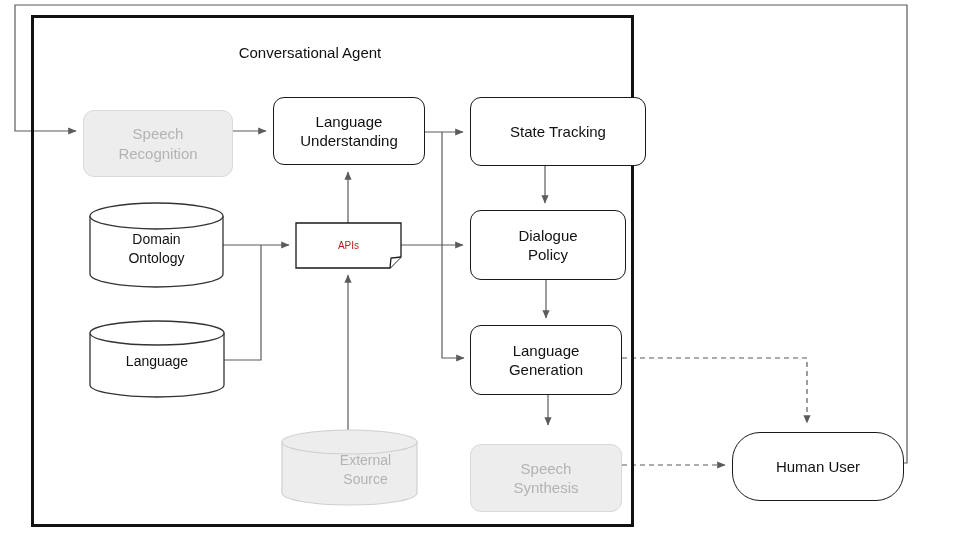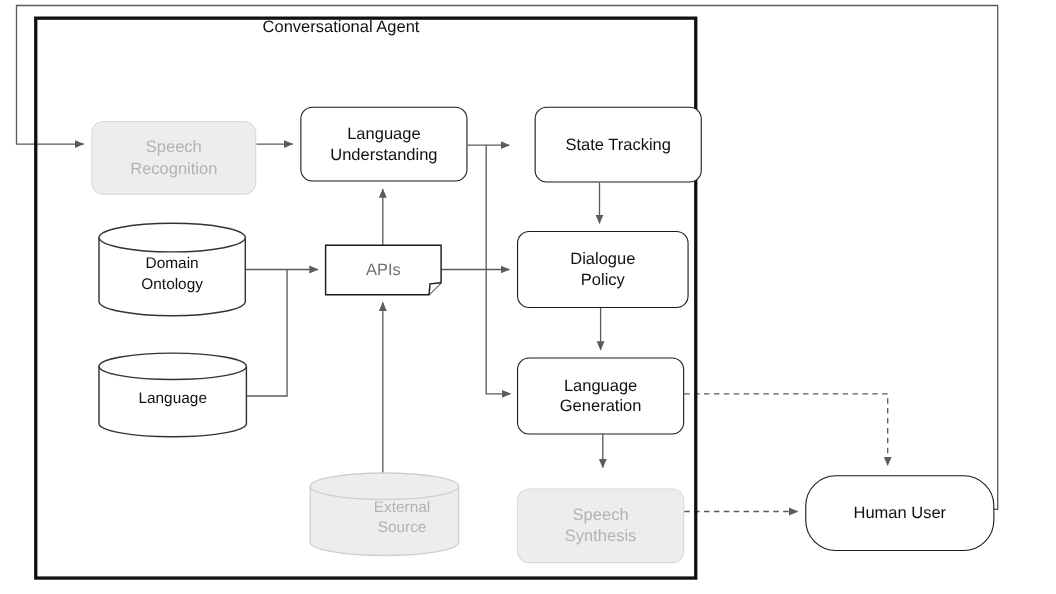--- a/index.html
+++ b/index.html
@@ -9,21 +9,21 @@
     background:#ffffff;
     font-family:"Liberation Sans", sans-serif;
     overflow:hidden;
   }
   svg.wires{position:absolute;left:0;top:0;width:960px;height:540px;}
   .outer-box{
     position:absolute;left:31px;top:15px;width:603px;height:512px;
     border:3px solid #111111;box-sizing:border-box;background:transparent;
   }
   .title{
-    position:absolute;left:180px;top:16px;width:260px;
+    position:absolute;left:180px;top:44px;width:260px;
     text-align:center;font-size:15px;color:#111111;
   }
   .box{
     position:absolute;box-sizing:border-box;
     display:flex;align-items:center;justify-content:center;
     text-align:center;font-size:15px;line-height:1.3;color:#111111;
     background:#ffffff;border:1.5px solid #1a1a1a;border-radius:11px;
     white-space:pre-line;
   }
   .box.gray{
@@ -32,21 +32,21 @@
   .cyl-label{
     position:absolute;box-sizing:border-box;
     display:flex;align-items:center;justify-content:center;
     text-align:center;font-size:14px;line-height:1.3;color:#111111;
     white-space:pre-line;background:transparent;
   }
   .cyl-label.gray{color:#b3b3b3;}
   .apis-label{
     position:absolute;left:296px;top:223px;width:105px;height:45px;
     display:flex;align-items:center;justify-content:center;
-    font-size:15px;color:#737373;
+    font-size:10px;color:#b91c1c;
   }
 </style>
 </head>
 <body>
 
 <div class="stage">
 
   <svg class="wires" viewBox="0 0 960 540">
     <defs>
       <marker id="arrow" viewBox="0 0 8 8" refX="6.5" refY="4" markerWidth="8" markerHeight="8" orient="auto">
@@ -105,21 +105,21 @@
 
   <div class="outer-box"></div>
   <div class="title">Conversational Agent</div>
 
   <div class="box gray" style="left:83px;top:98px;width:150px;height:67px;">Speech
 Recognition</div>
 
   <div class="box" style="left:273px;top:97px;width:152px;height:68px;">Language
 Understanding</div>
 
-  <div class="box" style="left:470px;top:97px;width:152px;height:69px;margin-left:16px;">State Tracking</div>
+  <div class="box" style="left:470px;top:97px;width:176px;height:69px;">State Tracking</div>
 
   <div class="box" style="left:470px;top:210px;width:156px;height:70px;">Dialogue
 Policy</div>
 
   <div class="box" style="left:470px;top:325px;width:152px;height:70px;">Language
 Generation</div>
 
   <div class="box gray" style="left:470px;top:432px;width:152px;height:68px;">Speech
 Synthesis</div>
 

